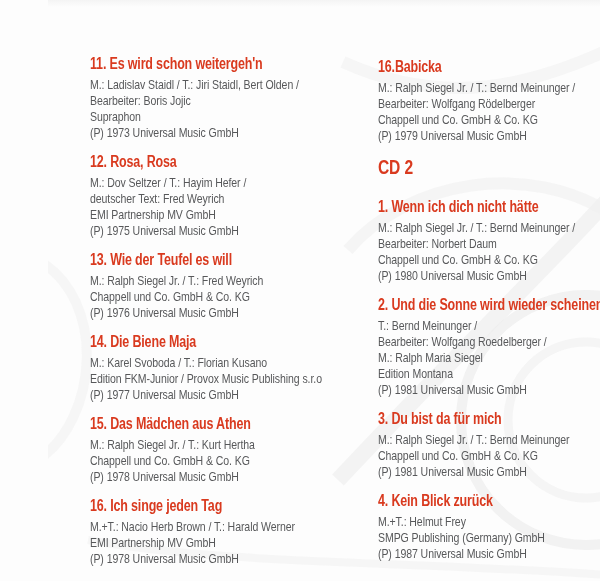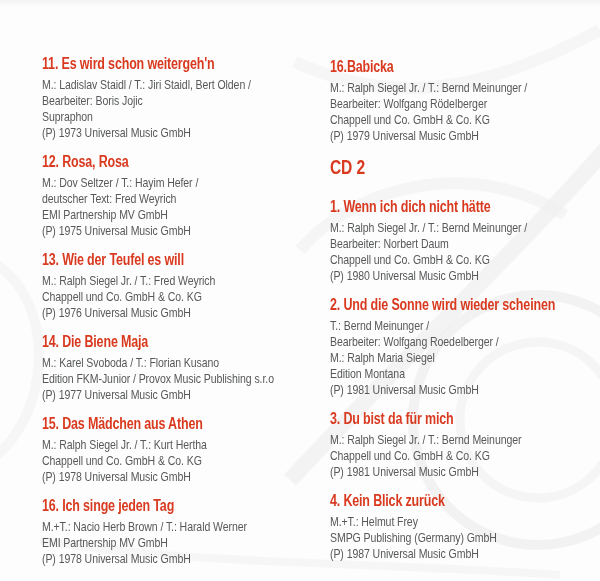--- a/index.html
+++ b/index.html
@@ -2,21 +2,21 @@
 <html style="--background_color: #fdfdfd; --heading_color: #d93a1f; --body_color: #57585a;"><head>
 <meta charset="utf-8">
 <style>
   * { margin:0; padding:0; box-sizing:border-box; }
   html,body { width:600px; height:581px; }
   body {
     position:relative; overflow:hidden;
     background:#fdfdfd;
     font-family:"Liberation Sans", sans-serif;
   }
-  .page { position:absolute; inset:0; }
+  .page { position:absolute; inset:0;margin-left:48px; }
   .watermark { position:absolute; top:0; left:0; pointer-events:none; }
   .top-shade {
     position:absolute; top:0; left:0; right:0; height:7px;
     background:linear-gradient(#f4f4f4, rgba(253,253,253,0));
   }
   .col { position:absolute; transform:scaleX(0.78); transform-origin:0 0; }
   .col-left  { left:42px;  top:55px; width:346px; }
   .col-right { left:330px; top:58px; width:340px; }
   .track { margin-bottom:12px; }
   .track-title {

